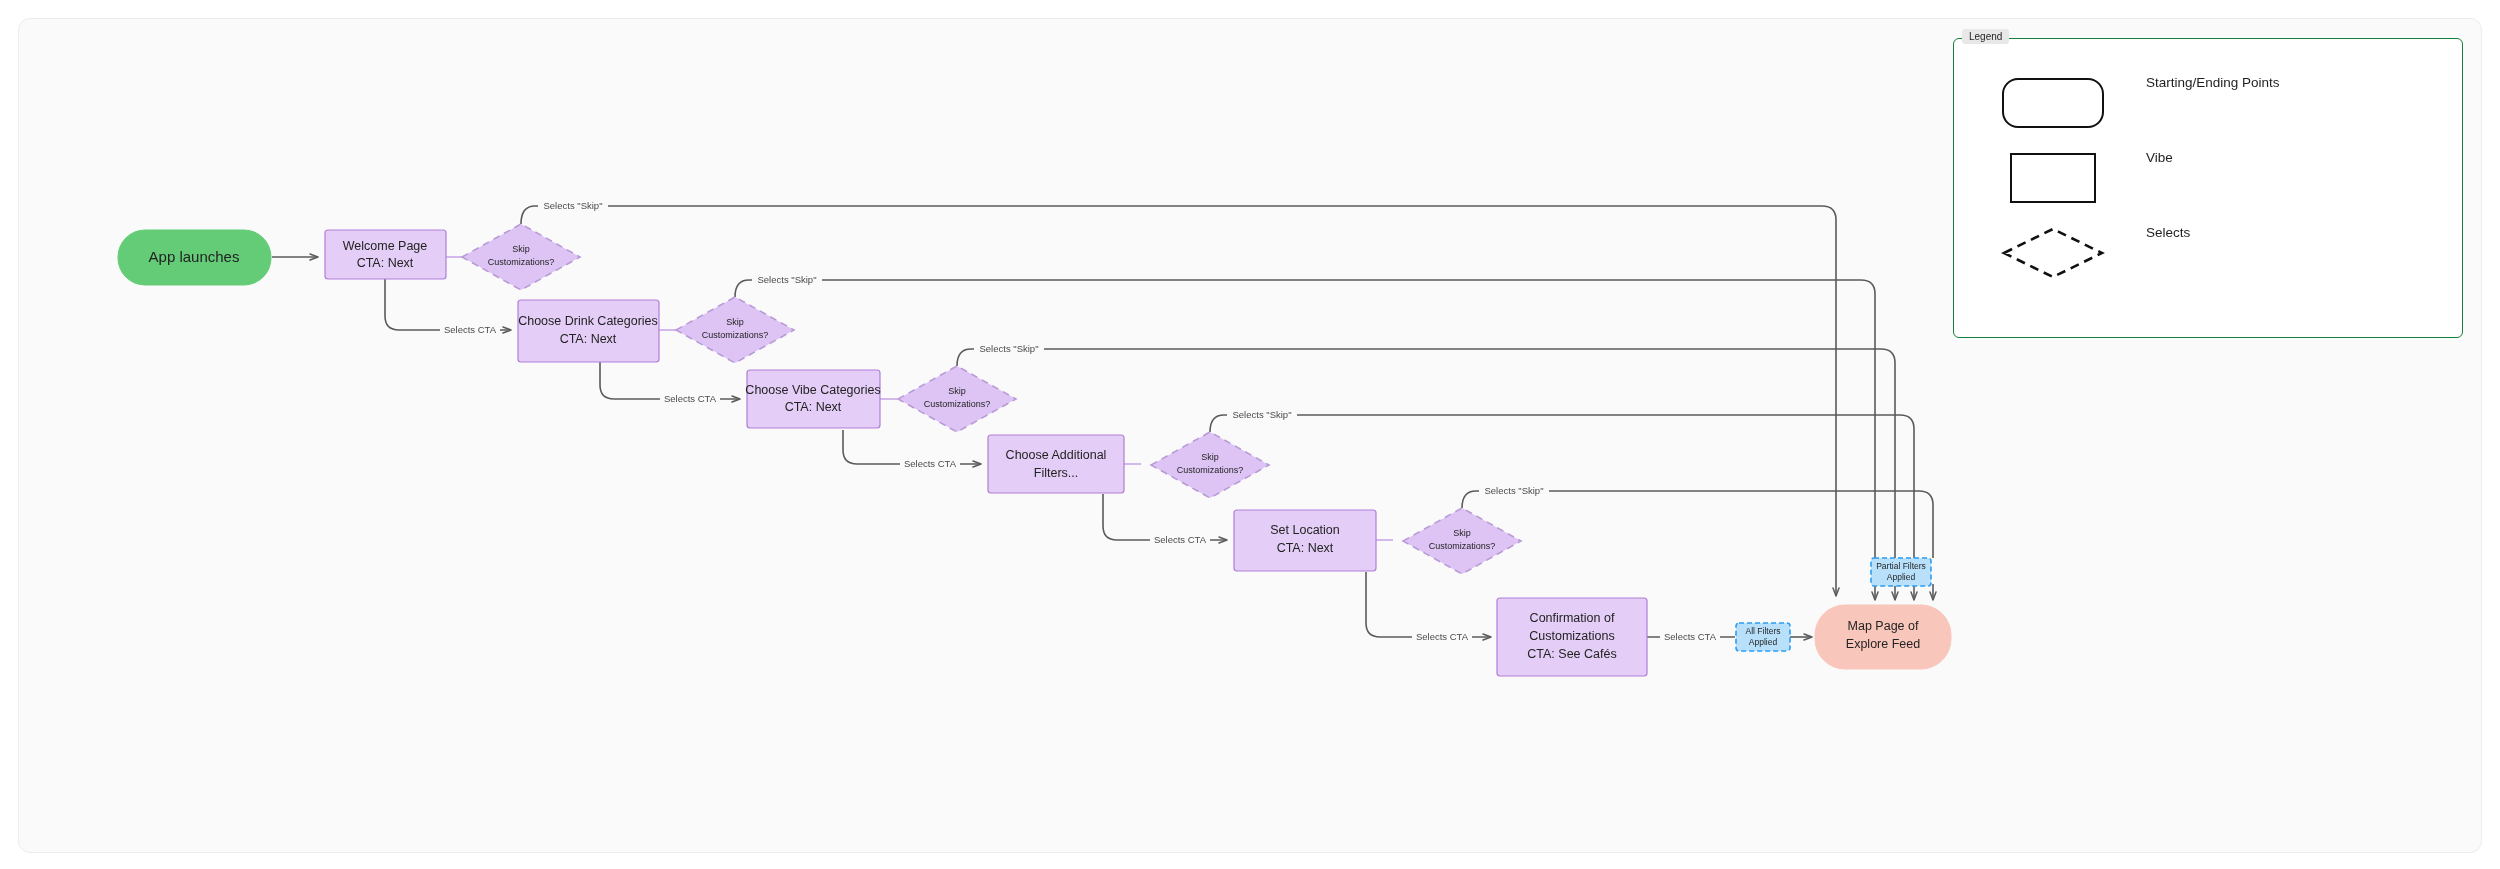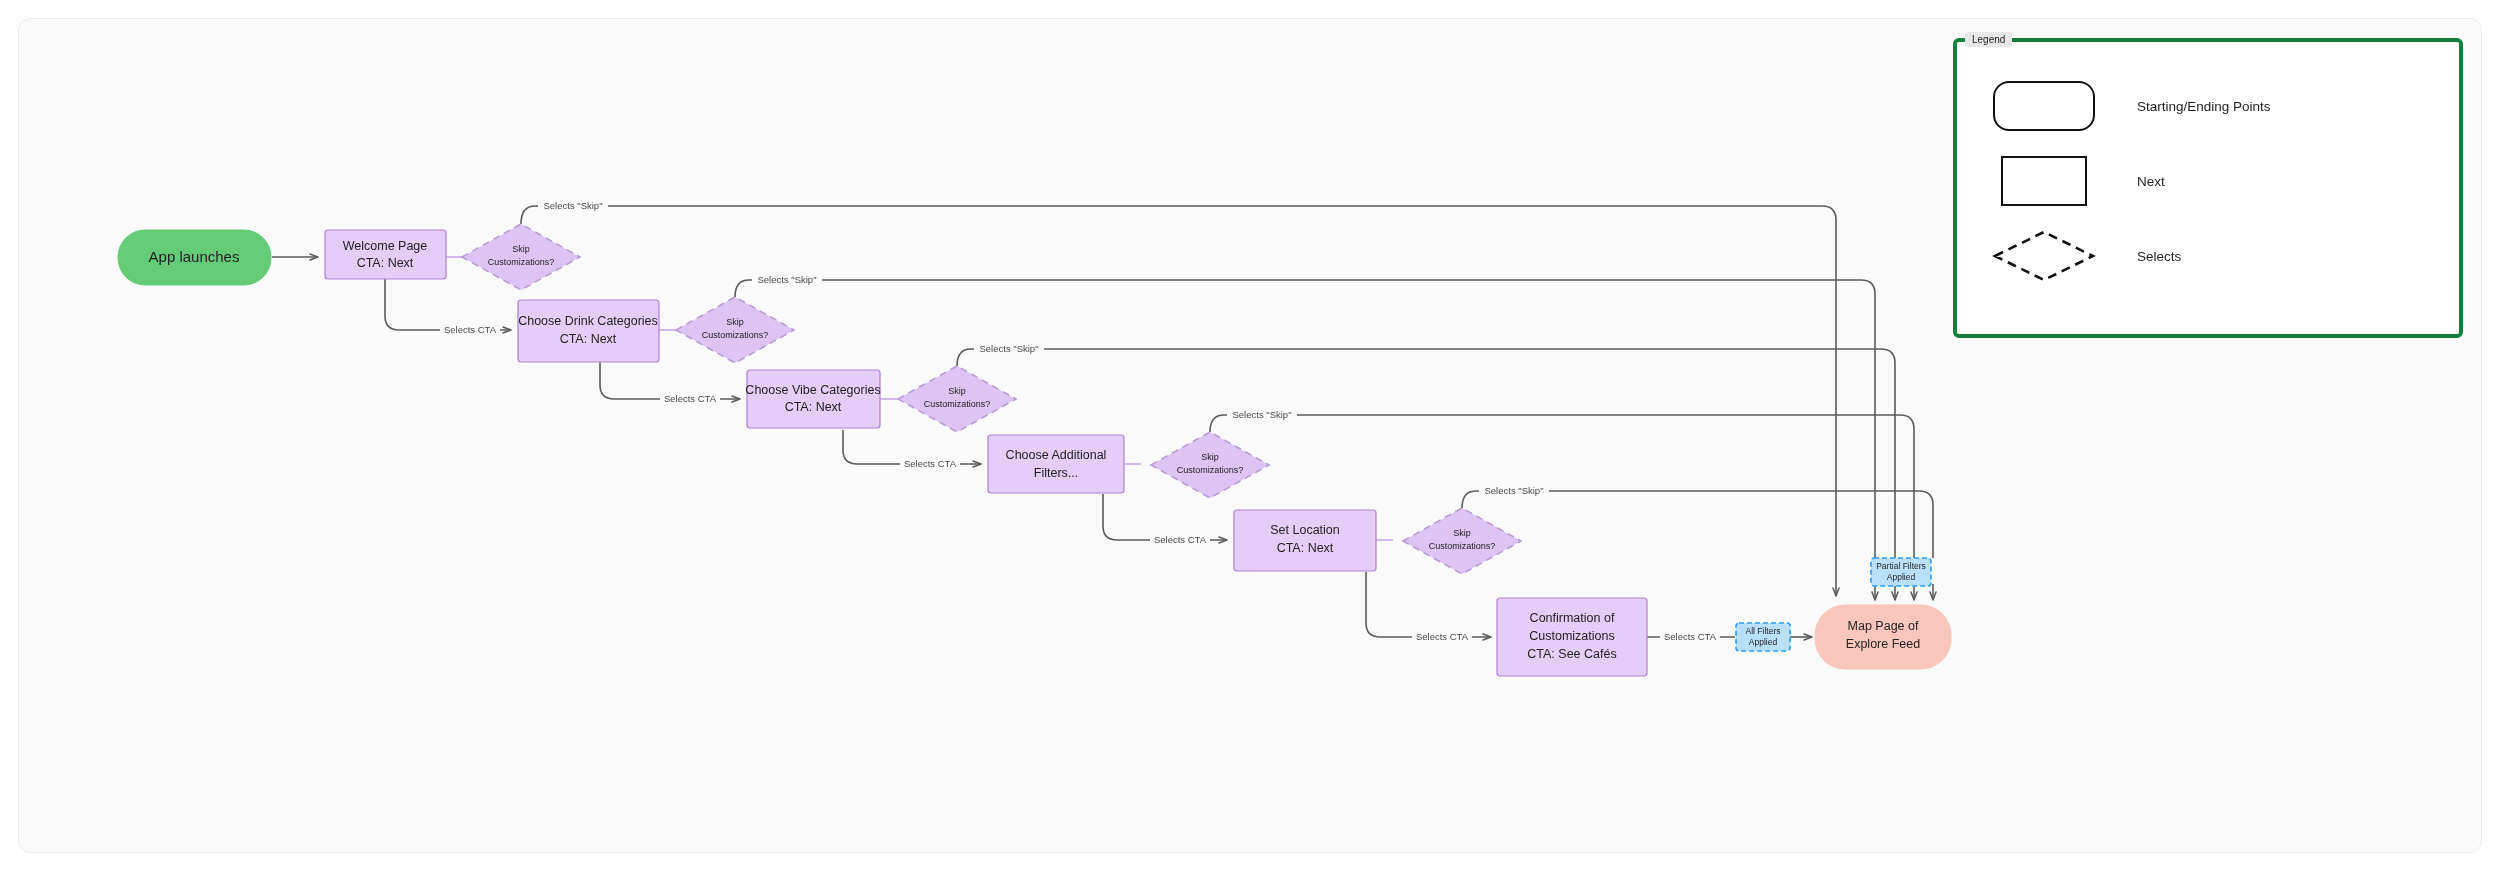--- a/index.html
+++ b/index.html
@@ -70,42 +70,41 @@
   }
 
   
   #legend {
     position: absolute;
     left: 1953px;
     top: 38px;
     width: 510px;
     height: 300px;
     background: #ffffff;
-    border: 4px solid #15803d;
+    border: 1px solid #15803d;
     border-radius: 6px;
     box-sizing: border-box;
   }
   #legend-title {
     position: absolute;
     left: 8px;
     top: -10px;
     background: #e8e8e8;
     color: #1f1f1f;
     font-size: 10px;
     padding: 2px 7px;
     border-radius: 3px;
     font-family: "Liberation Sans", sans-serif;
   }
   .legend-row {
     position: absolute;
-    left: 0;
+    left: 12px;
     width: 100%;
     height: 56px;
     display: flex;
-    align-items: center;
   }
   .legend-swatch {
     width: 130px;
     display: flex;
     justify-content: center;
     align-items: center;
     flex: 0 0 130px;
     margin-left: 22px;
   }
   .sw-start {
@@ -306,21 +305,21 @@
       <div class="legend-swatch">
         <div class="sw-start"></div>
       </div>
       <div class="legend-text">Starting/Ending Points</div>
     </div>
 
     <div class="legend-row" style="top:111px">
       <div class="legend-swatch">
         <div class="sw-page"></div>
       </div>
-      <div class="legend-text">Next</div>
+      <div class="legend-text">Vibe</div>
     </div>
 
     <div class="legend-row" style="top:186px">
       <div class="legend-swatch">
         <svg class="sw-decision" viewBox="0 0 104 54">
           <polygon points="3,27 52,3 101,27 52,51" fill="#fff" stroke="#111" stroke-width="2.6" stroke-dasharray="9 6"></polygon>
         </svg>
       </div>
       <div class="legend-text">Selects</div>
     </div>

